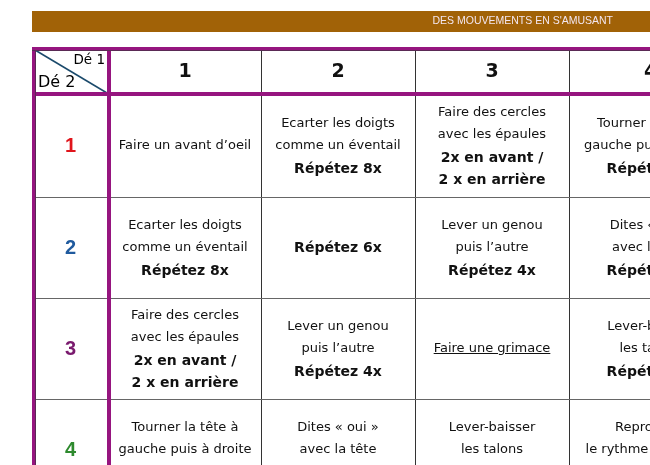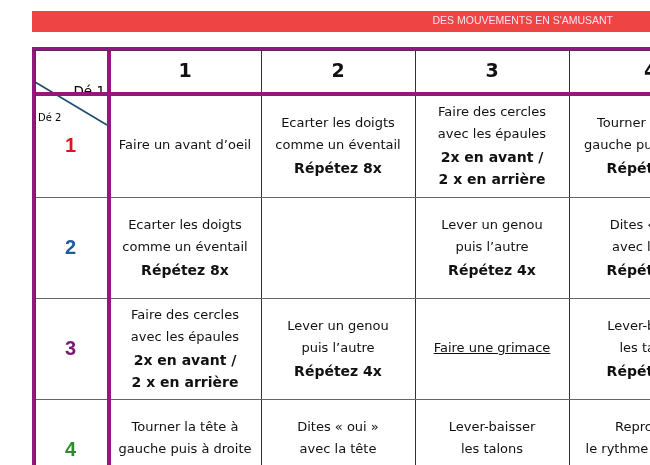--- a/index.html
+++ b/index.html
@@ -1,27 +1,27 @@
 <!DOCTYPE html>
 <html><head>
 <meta charset="utf-8">
 <style>
   html, body { margin:0; padding:0; background:#fff; }
   body { width:650px; height:465px; overflow:hidden; position:relative; font-family:"DejaVu Sans", sans-serif; }
-  .banner { position:absolute; left:32px; top:11px; width:618px; height:21px; background:#ef4444; }
+  .banner { position:absolute; left:32px; top:11px; width:618px; height:21px; background:#a16207; }
   .banner span { position:absolute; right:37px; top:3px; color:#f3e6f0; font-family:"Liberation Sans", sans-serif; font-size:10.5px; letter-spacing:0; }
   .grid { position:absolute; left:32px; top:47px; }
   .vline, .hline { position:absolute; }
   .cell { position:absolute; display:flex; flex-direction:column; align-items:center; justify-content:center; text-align:center; color:#111; font-size:13px; line-height:22.5px; }
   .cell .b { font-weight:bold; font-size:14px; }
   .hdr { font-weight:bold; font-size:19px; color:#111; }
   .rownum { font-weight:bold; font-size:20px; font-family:"Liberation Sans", sans-serif; }
-  .corner { position:absolute;margin-top:32px; }
+  .corner { position:absolute; }
   .corner .d1 { position:absolute; right:4px; top:4px; font-size:13.5px; }
-  .corner .d2 { position:absolute; left:6px; bottom:3px; font-size:10px; }
+  .corner .d2 { position:absolute; left:6px; bottom:3px; font-size:16px; }
 </style>
 </head>
 <body>
 
 <div class="banner">
   <span>DES MOUVEMENTS EN S'AMUSANT</span>
 </div>
 
 <div class="grid" id="grid">
     <div class="corner" style="left: 0px; top: 0px; width: 77px; height: 47px;">
@@ -55,20 +55,21 @@
       <div>gauche puis à droite</div>
       <div class="b">Répétez 4x</div>
     </div>
     <div class="cell rownum" style="left: 0px; top: 150px; width: 77px; height: 101px; color: rgb(31, 90, 158);">2</div>
     <div class="cell" style="left: 77px; top: 150px; width: 152px; height: 101px;">
       <div>Ecarter les doigts</div>
       <div>comme un éventail</div>
       <div class="b">Répétez 8x</div>
     </div>
     <div class="cell" style="left: 229px; top: 150px; width: 154px; height: 101px;">
+      <div class="b">Répétez 6x</div>
     </div>
     <div class="cell" style="left: 383px; top: 150px; width: 154px; height: 101px;">
       <div>Lever un genou</div>
       <div>puis l’autre</div>
       <div class="b">Répétez 4x</div>
     </div>
     <div class="cell" style="left: 537px; top: 150px; width: 163px; height: 101px;">
       <div>Dites « oui »</div>
       <div>avec la tête</div>
       <div class="b">Répétez 4x</div>

